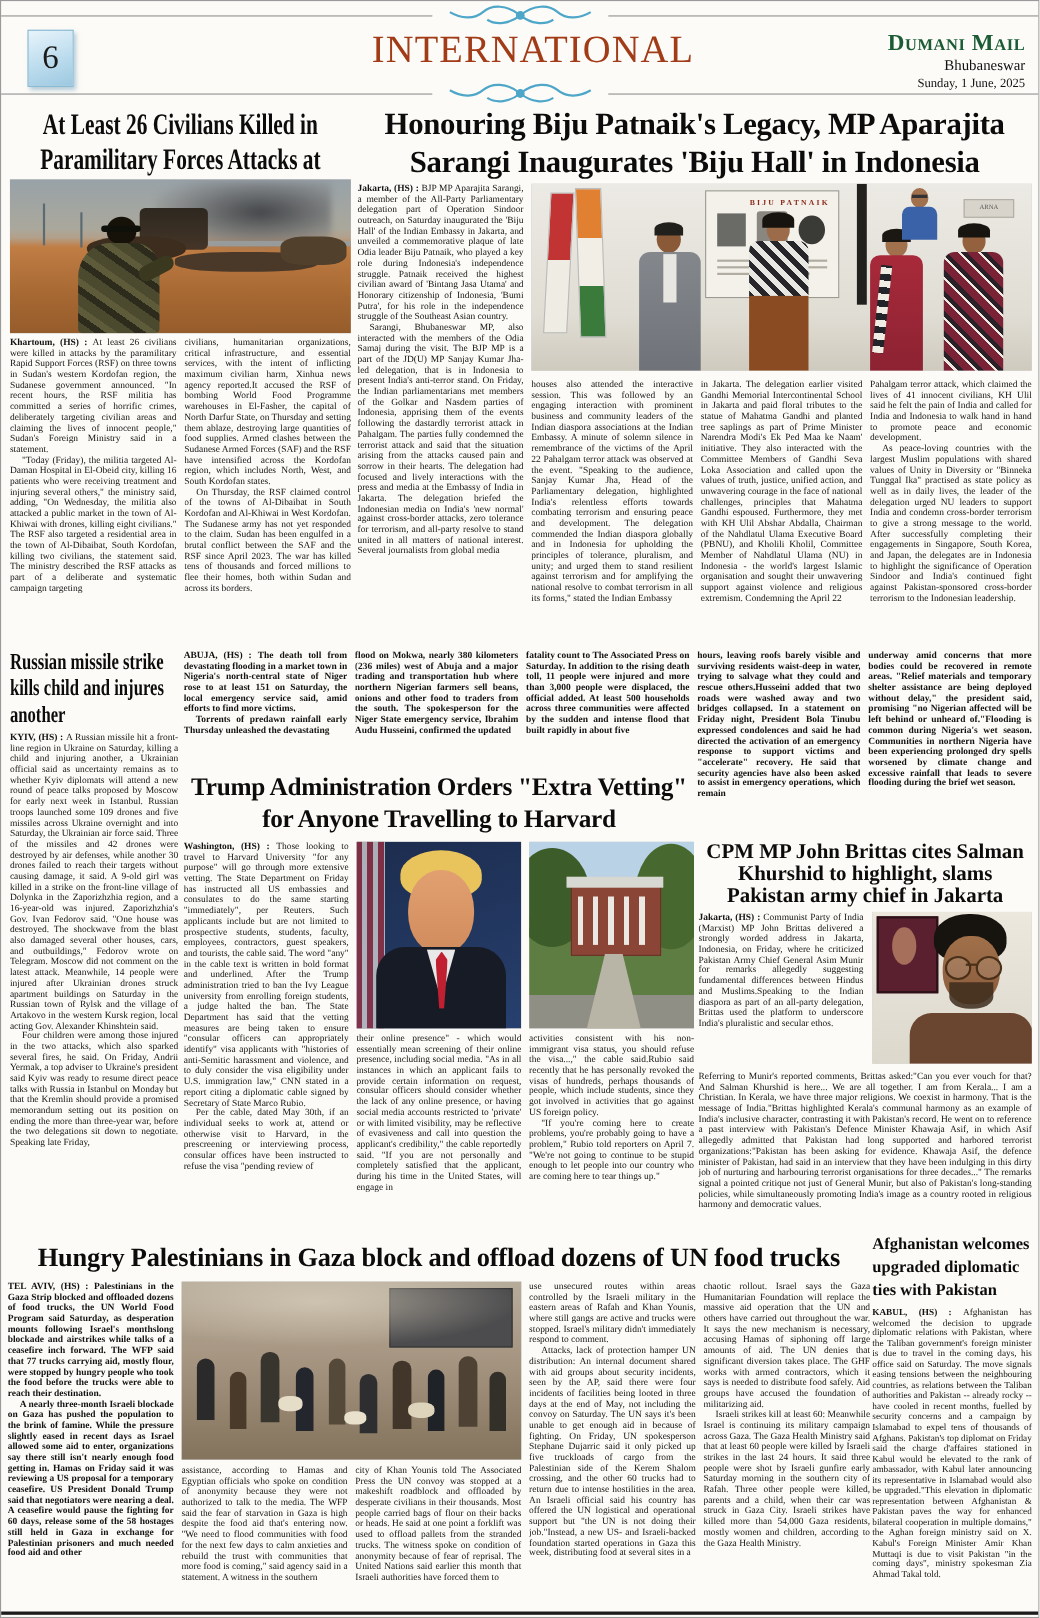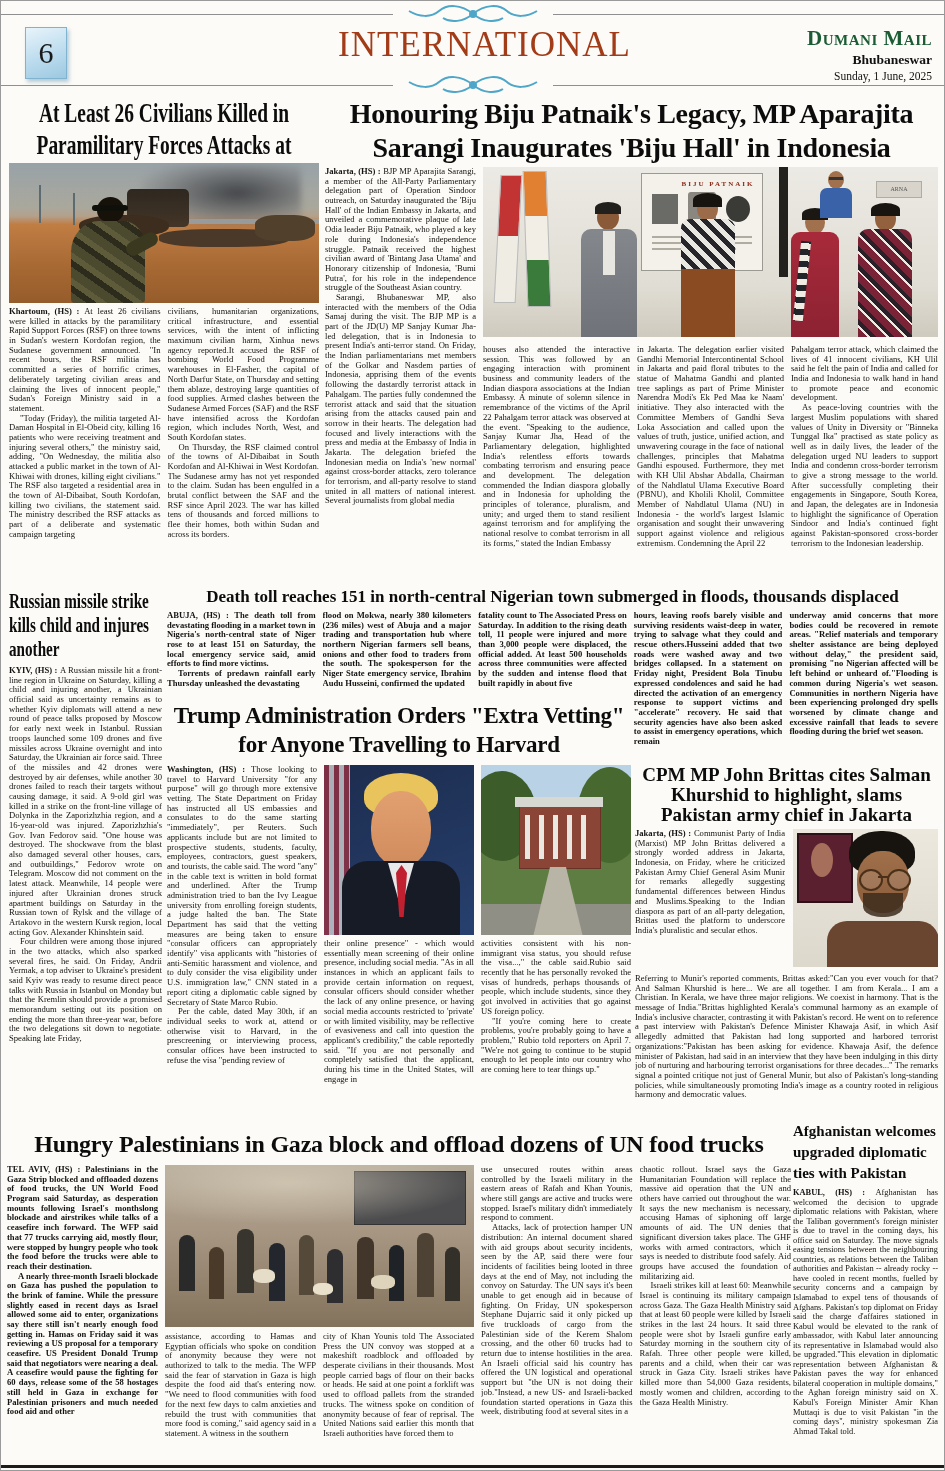--- a/index.html
+++ b/index.html
@@ -12,21 +12,21 @@
   
   .pagenum{position:absolute;left:24px;top:26px;width:40px;height:50px;
            background:linear-gradient(160deg,#e8f4fb 0%,#bcdcee 55%,#9cc8e0 100%);
            border:1px solid #7fb3d0;box-shadow:2px 3px 4px rgba(120,160,190,.55);
            display:flex;align-items:center;justify-content:center;
            font-size:30px;color:#1a1a1a;}
   .section-title{position:absolute;left:0;top:24px;width:100%;text-align:center;
            font-size:35px;letter-spacing:1px;color:#a23b17;font-weight:500;padding-left:12px;}
   .masthead{position:absolute;right:12px;top:14px;text-align:right;width:170px;margin-top:11px;}
   .paper-name{font-variant:small-caps;font-weight:bold;font-size:21px;color:#1b5c35;letter-spacing:.5px;}
-  .paper-city{font-size:13.5px;color:#111;margin-top:1px;font-weight:bold;}
+  .paper-city{font-size:13.5px;color:#111;margin-top:1px;}
   .paper-date{font-size:11.5px;color:#111;margin-top:2px;}
   
   .hl{font-weight:bold;color:#0c0c0c;text-align:center;}
   .hl-squeeze{transform-origin:center top;}
   
   .bt{font-size:8.6px;line-height:9.68px;text-align:justify;color:#131313;}
   .bt p{margin:0;text-indent:11px;}
   .bt p.ni{text-indent:0;}
   b.dl{white-space:pre-wrap;}
   .cols{display:flex;gap:7px;}
@@ -183,21 +183,20 @@
     <div class="hl clip" style="height:74px;text-align:left;">
       <div class="hl-squeeze" style="width:212px;transform:scaleX(0.722);transform-origin:left top;font-size:21px;line-height:24px;text-align:left;">Russian missile strike kills child and injures another</div>
     </div>
     <div class="bt clip" style="margin-top:3px;height:463px;">
       <p class="ni"><b class="dl">KYIV, (HS) : </b><span>A Russian missile hit a front-line region in Ukraine on Saturday, killing a child and injuring another, a Ukrainian official said as uncertainty remains as to whether Kyiv diplomats will attend a new round of peace talks proposed by Moscow for early next week in Istanbul. Russian troops launched some 109 drones and five missiles across Ukraine overnight and into Saturday, the Ukrainian air force said. Three of the missiles and 42 drones were destroyed by air defenses, while another 30 drones failed to reach their targets without causing damage, it said. A 9-old girl was killed in a strike on the front-line village of Dolynka in the Zaporizhzhia region, and a 16-year-old was injured. Zaporizhzhia's Gov. Ivan Fedorov said. "One house was destroyed. The shockwave from the blast also damaged several other houses, cars, and outbuildings," Fedorov wrote on Telegram. Moscow did not comment on the latest attack. Meanwhile, 14 people were injured after Ukrainian drones struck apartment buildings on Saturday in the Russian town of Rylsk and the village of Artakovo in the western Kursk region, local acting Gov. Alexander Khinshtein said.</span></p>
       <p>Four children were among those injured in the two attacks, which also sparked several fires, he said. On Friday, Andrii Yermak, a top adviser to Ukraine's president said Kyiv was ready to resume direct peace talks with Russia in Istanbul on Monday but that the Kremlin should provide a promised memorandum setting out its position on ending the more than three-year war, before the two delegations sit down to negotiate. Speaking late Friday,</p>
     </div>
   </div>
 
   <div class="abs" style="left:166px;top:586px;width:771px;">
-    <div class="hl" style="font-size:17px;line-height:20px;white-space:nowrap;overflow:hidden;">Death toll reaches 151 in north-central Nigerian town submerged in floods, thousands displaced</div>
     <div class="cols" style="margin-top:4px;height:152px;font-weight:bold;">
       <div class="col bt">
         <p class="ni"><b class="dl">ABUJA, (HS) : </b><span>The death toll from devastating flooding in a market town in Nigeria's north-central state of Niger rose to at least 151 on Saturday, the local emergency service said, amid efforts to find more victims.</span></p>
         <p>Torrents of predawn rainfall early Thursday unleashed the devastating</p>
       </div>
       <div class="col bt">
           <p class="ni">flood on Mokwa, nearly 380 kilometers (236 miles) west of Abuja and a major trading and transportation hub where northern Nigerian farmers sell beans, onions and other food to traders from the south. The spokesperson for the Niger State emergency service, Ibrahim Audu Husseini, confirmed the updated</p>
         </div>
       <div class="col bt">
           <p class="ni">fatality count to The Associated Press on Saturday. In addition to the rising death toll, 11 people were injured and more than 3,000 people were displaced, the official added. At least 500 households across three communities were affected by the sudden and intense flood that built rapidly in about five</p>

